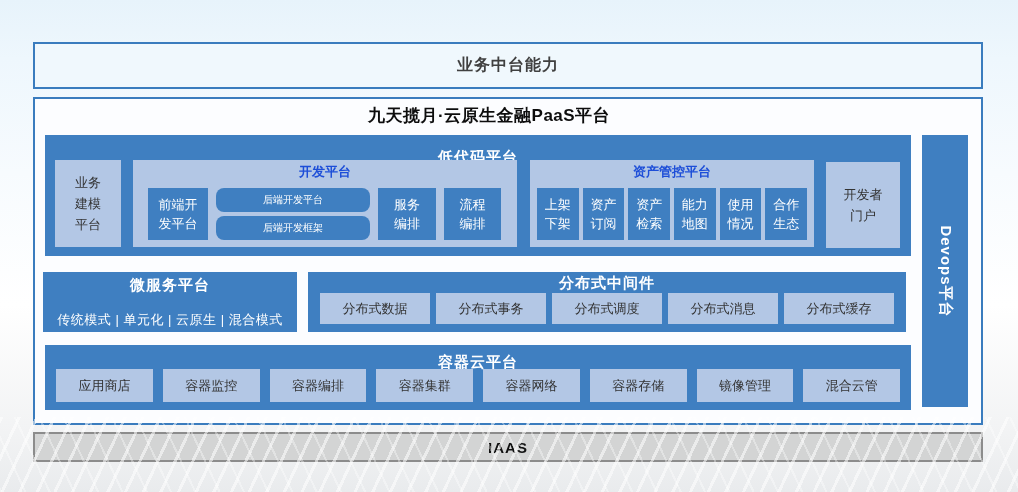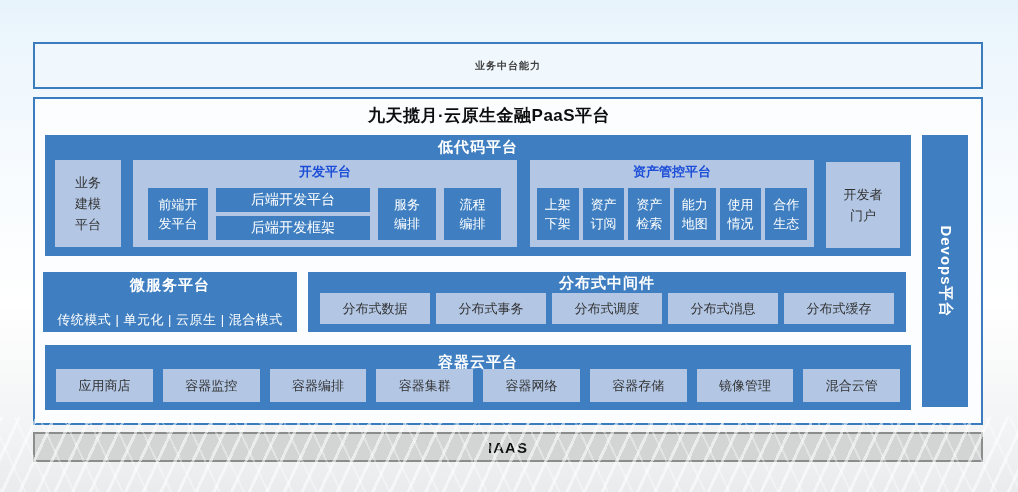--- a/index.html
+++ b/index.html
@@ -7,43 +7,43 @@
   .page{position:relative;width:1018px;height:492px;overflow:hidden;
     background:linear-gradient(180deg,#e7f3fb 0%,#eef7fd 12%,#f7fbfe 35%,#ffffff 62%,#f2f3f4 88%,#e9ebed 100%);}
   .page::after{content:"";position:absolute;left:0;right:0;bottom:0;height:75px;pointer-events:none;
     background:repeating-linear-gradient(115deg,rgba(255,255,255,.55) 0 3px,rgba(230,232,235,.0) 3px 16px),
                repeating-linear-gradient(65deg,rgba(255,255,255,.35) 0 2px,rgba(230,232,235,.0) 2px 22px);}
   .abs{position:absolute;box-sizing:border-box;}
 
   
   .top-box{left:33px;top:42px;width:950px;height:47px;background:#f0f8fd;border:2px solid #3a7cbe;
     display:flex;align-items:center;justify-content:center;}
-  .top-box .lbl{font-size:10px;font-weight:bold;color:#404040;letter-spacing:1px;}
+  .top-box .lbl{font-size:16px;font-weight:bold;color:#404040;letter-spacing:1px;}
 
   
   .panel{left:33px;top:97px;width:950px;height:328px;background:#fcfdff;border:2px solid #3a7cbe;}
   .panel-title{left:0;top:5px;width:876px;text-align:center;font-size:17px;font-weight:bold;color:#0d0d0d;letter-spacing:.5px;padding-left:32px;}
 
   .sect{background:#3f7fc1;}
   .sect-title{text-align:center;font-size:15px;font-weight:bold;color:#ffffff;letter-spacing:1px;}
   .lightbox{background:#b3c7e5;color:#333;}
   .bluebox{background:#3f7fc1;color:#fff;}
   .cbox{display:flex;flex-direction:column;align-items:center;justify-content:center;
     font-size:13px;line-height:19px;text-align:center;box-sizing:border-box;}
   .group-title{text-align:center;font-size:13px;color:#1d4ed8;font-weight:bold;}
 
   
   .lowcode{left:10px;top:36px;width:866px;height:121px;}
-  .lowcode .sect-title{margin-top:3px;}
+  .lowcode .sect-title{margin-top:13px;}
   .biz-model{left:10px;top:25px;width:66px;height:87px;line-height:21px;}
   .dev-group{left:88px;top:25px;width:384px;height:87px;background:#b3c7e5;}
   .dev-group .group-title{margin-top:3px;}
   .fe-box{left:15px;top:28px;width:60px;height:52px;padding:0 6px;}
   .be-stack{left:83px;top:28px;width:154px;height:52px;display:flex;flex-direction:column;justify-content:space-between;}
-  .be-stack .row{height:24px;display:flex;align-items:center;justify-content:center;font-size:14px;}
+  .be-stack .row{height:24px;display:flex;align-items:center;justify-content:center;font-size:10px;border-radius:8px;}
   .svc-box{left:245px;top:28px;width:58px;height:52px;}
   .proc-box{left:311px;top:28px;width:57px;height:52px;}
   .asset-group{left:485px;top:25px;width:284px;height:87px;background:#b3c7e5;}
   .asset-group .group-title{margin-top:3px;}
   .asset-row{left:7px;top:28px;width:270px;height:52px;display:flex;gap:4px;}
   .asset-row .cbox{flex:1;}
   .dev-portal{left:781px;top:27px;width:74px;height:86px;line-height:21px;}
 
   
   .micro{left:8px;top:173px;width:254px;height:60px;display:flex;flex-direction:column;align-items:center;justify-content:center;gap:16px;}

